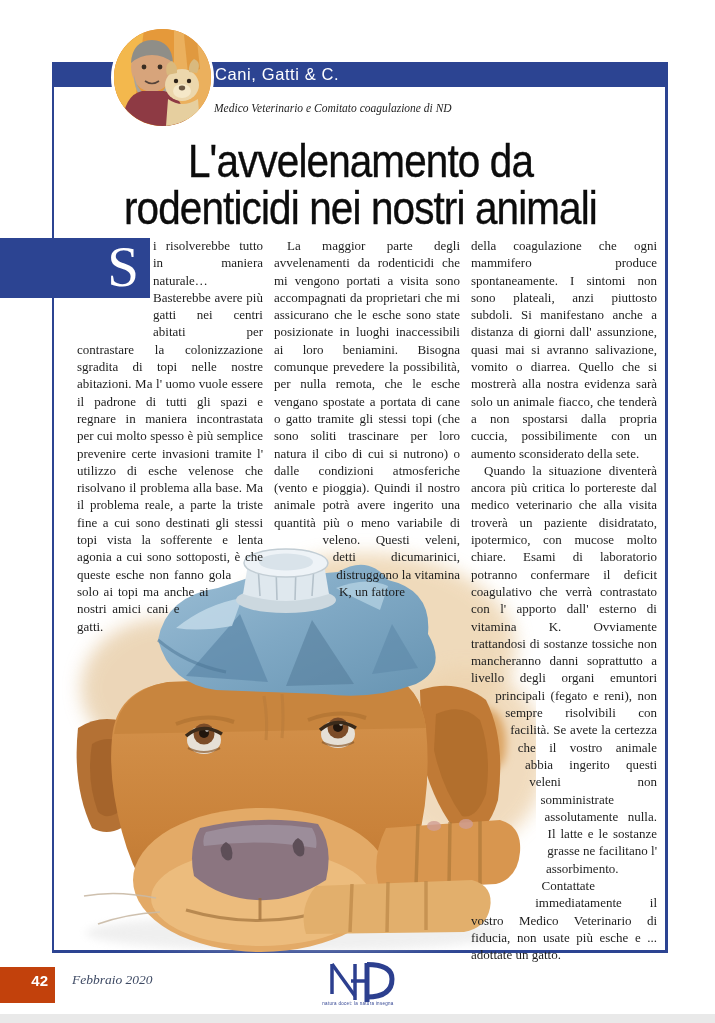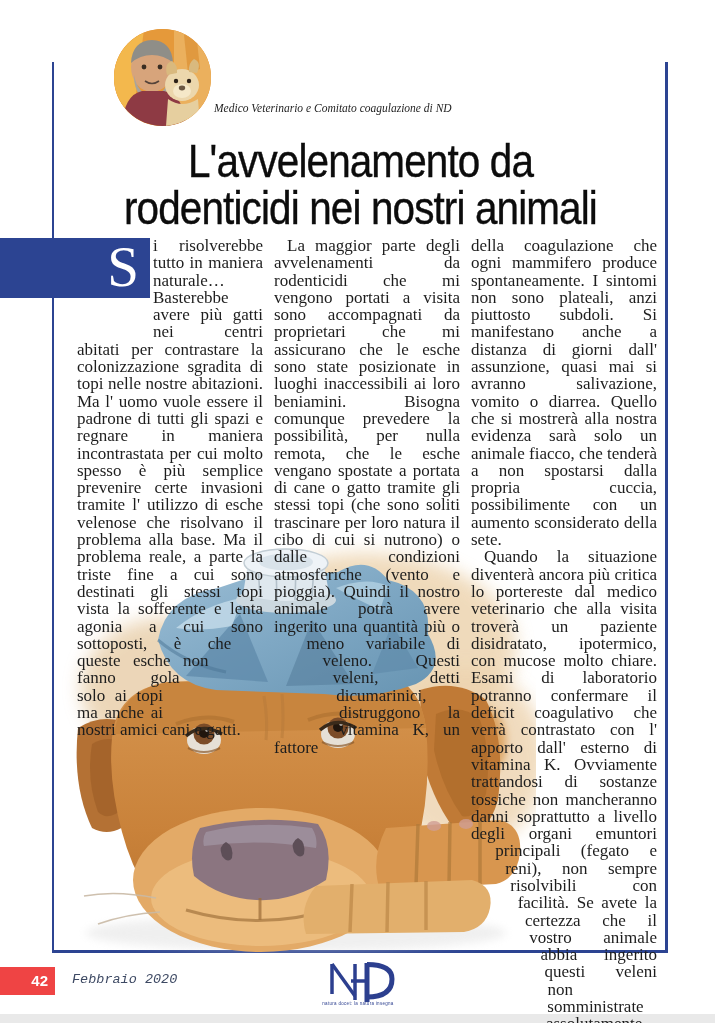--- a/index.html
+++ b/index.html
@@ -20,55 +20,58 @@
   .byline .l1 b{font-weight:700;}
   .byline .l2{font-size:11.5px;font-style:italic;margin-top:1px;}
 
   .title{position:absolute;left:53px;top:137px;width:615px;text-align:center;color:#0c0c0c;
         font-family:"Liberation Sans",sans-serif;font-size:47px;line-height:47px;
         letter-spacing:-1px;transform:scaleX(.86);transform-origin:50% 0;
         -webkit-text-stroke:.4px #0c0c0c;z-index:3;}
 
   
   .columns{position:absolute;left:77px;top:237px;width:580px;height:714px;display:flex;gap:11px;z-index:2;}
-  .col{width:186px;font-size:17px;line-height:17.3px;color:#1d1d1d;text-align:justify;}
+  .col{width:186px;font-size:13px;line-height:17.3px;color:#1d1d1d;text-align:justify;}
   .col p{margin:0;}
   .indent{text-indent:13px;}
   .dropcap-space{float:left;width:76px;height:87px;}
   .dropcap-box{position:absolute;left:0;top:238px;width:150px;height:60px;background:#2c4492;z-index:3;}
   .dropcap-box span{display:block;color:#ffffff;font-size:57px;line-height:57px;
         text-align:right;padding-right:11px;font-family:"Liberation Serif",serif;}
   .f-right-icepack{float:right;width:100px;height:88px;
         shape-outside:polygon(90% 0,80% 25%,70% 45%,45% 65%,15% 85%,0 100%,100% 100%,100% 0);
         shape-margin:4px;}
   .f-left-icepack{float:left;width:90px;height:88px;
         shape-outside:polygon(0 0,20% 10%,45% 35%,60% 55%,65% 80%,68% 100%,0 100%);
         shape-margin:4px;}
   .f-left-paw{float:left;width:110px;height:224px;
         shape-outside:polygon(0 0,13% 4%,27% 15%,33% 25%,45% 38%,50% 48%,60% 55%,66% 68%,64% 80%,55% 92%,45% 100%,0 100%);
         shape-margin:4px;}
 
   .dog-photo{position:absolute;left:36px;top:428px;width:500px;height:525px;z-index:1;}
 
   
-  .page-num-box{position:absolute;left:0;top:967px;width:55px;height:28px;background:#ef4444;}
+  .page-num-box{position:absolute;left:0;top:967px;width:55px;height:36px;background:#c2410c;}
   .page-num-box span{display:block;text-align:right;padding-right:7px;color:#fff;line-height:28px;
         font-family:"Liberation Sans",sans-serif;font-size:15px;font-weight:700;}
-  .issue{position:absolute;left:72px;top:972px;font-family:Liberation Mono, monospace;
+  .issue{position:absolute;left:72px;top:972px;font-family:Liberation Serif, serif;
         font-style:italic;font-size:13.5px;color:#3d4963;}
   .nd-logo{position:absolute;left:318px;top:956px;width:80px;height:56px;}
   .logo-tagline{position:absolute;left:318px;top:1001px;width:80px;text-align:center;
         font-family:"Liberation Sans",sans-serif;font-size:4.5px;color:#2c3f8f;letter-spacing:.3px;}
   .gray-strip{position:absolute;left:0;bottom:0;width:715px;height:9px;background:#e9e9e9;}
 </style>
 </head>
 <body>
 
 <div class="page">
 
+  <div class="header-bar">
+    <span class="label">Cani, Gatti &amp; C.</span>
+  </div>
   <div class="rule-left"></div>
   <div class="rule-right"></div>
   <div class="rule-bottom"></div>
 
   <div class="avatar">
     <svg width="97" height="97" viewBox="0 0 97 97">
       <rect x="0" y="0" width="97" height="97" fill="#e5993a"></rect>
       <path d="M0,0 L30,0 L18,97 L0,97 Z" fill="#f3b84d"></path>
       <rect x="60" y="0" width="37" height="97" fill="#f0c27a" opacity=".55"></rect>
       <path d="M70,6 L82,2 L86,40 L74,44 Z" fill="#d98a2b" opacity=".6"></path>

